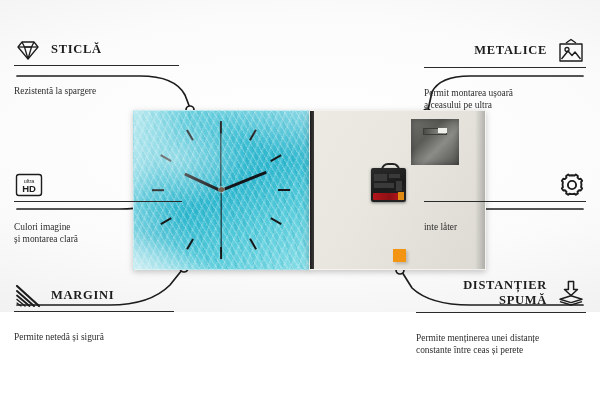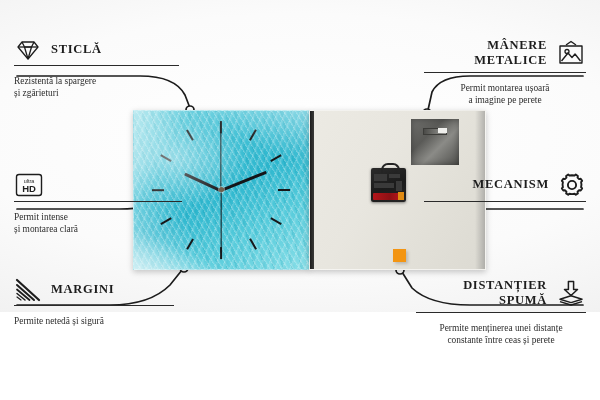--- a/index.html
+++ b/index.html
@@ -94,33 +94,33 @@
   .callout{position:absolute;}
   .cal-head{display:flex;align-items:center;gap:9px;}
   .cal-title{
     font-family:"Liberation Serif", serif;
     font-size:12.5px;font-weight:bold;letter-spacing:.7px;
     color:#1d1d1d;line-height:1.22;text-transform:uppercase;
   }
   .cal-rule{height:1px;background:#2a2a2a;margin-top:3px;}
   .cal-sub{
     font-family:"Liberation Serif", serif;
-    font-size:9.4px;color:#2e2e2e;line-height:1.3;margin-top:9px;
+    font-size:9.4px;color:#2e2e2e;line-height:1.3;margin-top:19px;
   }
   .ic{flex:0 0 auto;display:block;}
   .left .cal-head{justify-content:flex-start;}
   .left .cal-title{text-align:left;}
   .left .cal-sub{text-align:left;}
   .right .cal-head{justify-content:flex-end;}
   .right .cal-title{text-align:right;}
-  .right .cal-sub{text-align:center;}
+  .right .cal-sub{text-align:left;}
   
   #c-glass{left:14px;top:38px;width:165px;}
   #c-print{left:14px;top:172px;width:168px;}
-  #c-edges{left:14px;top:278px;width:160px;}
+  #c-edges{left:14px;top:284px;width:160px;}
   #c-handles{left:424px;top:38px;width:162px;}
   #c-mech{left:424px;top:172px;width:162px;}
   #c-spacer{left:416px;top:278px;width:170px;}
 </style>
 </head>
 <body>
 
 <div id="stage">
 
   <svg class="svg-layer" viewBox="0 0 600 400">
@@ -199,35 +199,34 @@
           <path d="M10.5,9 L17.5,9"></path>
         </g>
       </svg>
       <div class="cal-title">
         <div>STICLĂ</div>
       </div>
     </div>
     <div class="cal-rule"></div>
     <div class="cal-sub">
       <div>Rezistentă la spargere</div>
-      <div>și zgârieturi</div>
     </div>
   </div>
 
   <div class="callout left" id="c-print">
     <div class="cal-head">
       <svg class="ic" width="30" height="26" viewBox="0 0 30 26">
         <rect x="2.5" y="2.5" width="25" height="21" rx="2.5" fill="none" stroke="#1d1d1d" stroke-width="1.4"></rect>
         <text x="15" y="11" text-anchor="middle" font-family="Liberation Sans, sans-serif" font-size="5.4" fill="#1d1d1d">ultra</text>
         <text x="15" y="20" text-anchor="middle" font-family="Liberation Sans, sans-serif" font-size="9.5" font-weight="bold" fill="#1d1d1d">HD</text>
       </svg>
     </div>
     <div class="cal-rule"></div>
     <div class="cal-sub">
-      <div>Permit intense</div>
+      <div>Culori imagine</div>
       <div>și montarea clară</div>
     </div>
   </div>
 
   <div class="callout left" id="c-edges">
     <div class="cal-head">
       <svg class="ic" width="28" height="24" viewBox="0 0 28 24">
         <g stroke="#1d1d1d" stroke-linecap="round">
           <path d="M3,2 L25,22" stroke-width="2.2"></path>
           <path d="M3,7 L20,22" stroke-width="2"></path>
@@ -243,53 +242,52 @@
     <div class="cal-rule"></div>
     <div class="cal-sub">
       <div>Permite netedă și sigură</div>
       <div></div>
     </div>
   </div>
 
   <div class="callout right" id="c-handles">
     <div class="cal-head">
       <div class="cal-title">
-        <div>MÂNERE</div>
         <div>METALICE</div>
       </div>
       <svg class="ic" width="30" height="26" viewBox="0 0 30 26">
         <g fill="none" stroke="#1d1d1d" stroke-width="1.4" stroke-linejoin="round">
           <path d="M10,5 L15,1.5 L20,5"></path>
           <rect x="4" y="6" width="22" height="17"></rect>
           <path d="M5.5,21 L12,13 L16,17.5 L19,14 L24.5,21"></path>
         </g>
         <circle cx="11" cy="11.5" r="2" fill="none" stroke="#1d1d1d" stroke-width="1.3"></circle>
       </svg>
     </div>
     <div class="cal-rule"></div>
     <div class="cal-sub">
       <div>Permit montarea ușoară</div>
-      <div>a imagine pe perete</div>
+      <div>a ceasului pe ultra</div>
     </div>
   </div>
 
   <div class="callout right" id="c-mech">
     <div class="cal-head">
       <div class="cal-title">
-        <div>MECANISM</div>
       </div>
       <svg class="ic" width="28" height="26" viewBox="0 0 28 26">
         <g fill="none" stroke="#1d1d1d" stroke-width="1.9" stroke-linejoin="round">
           <path d="M14,3.2 l2.6,0.35 1.2,-1.05 2.1,1.45 -0.35,1.6 1.55,1.55 1.6,-0.35 1.45,2.1 -1.05,1.2 0.35,2.6 -0.35,2.6 1.05,1.2 -1.45,2.1 -1.6,-0.35 -1.55,1.55 0.35,1.6 -2.1,1.45 -1.2,-1.05 -2.6,0.35 -2.6,-0.35 -1.2,1.05 -2.1,-1.45 0.35,-1.6 -1.55,-1.55 -1.6,0.35 -1.45,-2.1 1.05,-1.2 -0.35,-2.6 0.35,-2.6 -1.05,-1.2 1.45,-2.1 1.6,0.35 1.55,-1.55 -0.35,-1.6 2.1,-1.45 1.2,1.05 z"></path>
           <circle cx="14" cy="13" r="4.1"></circle>
         </g>
       </svg>
     </div>
     <div class="cal-rule"></div>
     <div class="cal-sub">
+      <div>inte låter</div>
     </div>
   </div>
 
   <div class="callout right" id="c-spacer">
     <div class="cal-head">
       <div class="cal-title">
         <div>DISTANȚIER</div>
         <div>SPUMĂ</div>
       </div>
       <svg class="ic" width="30" height="26" viewBox="0 0 30 26">

